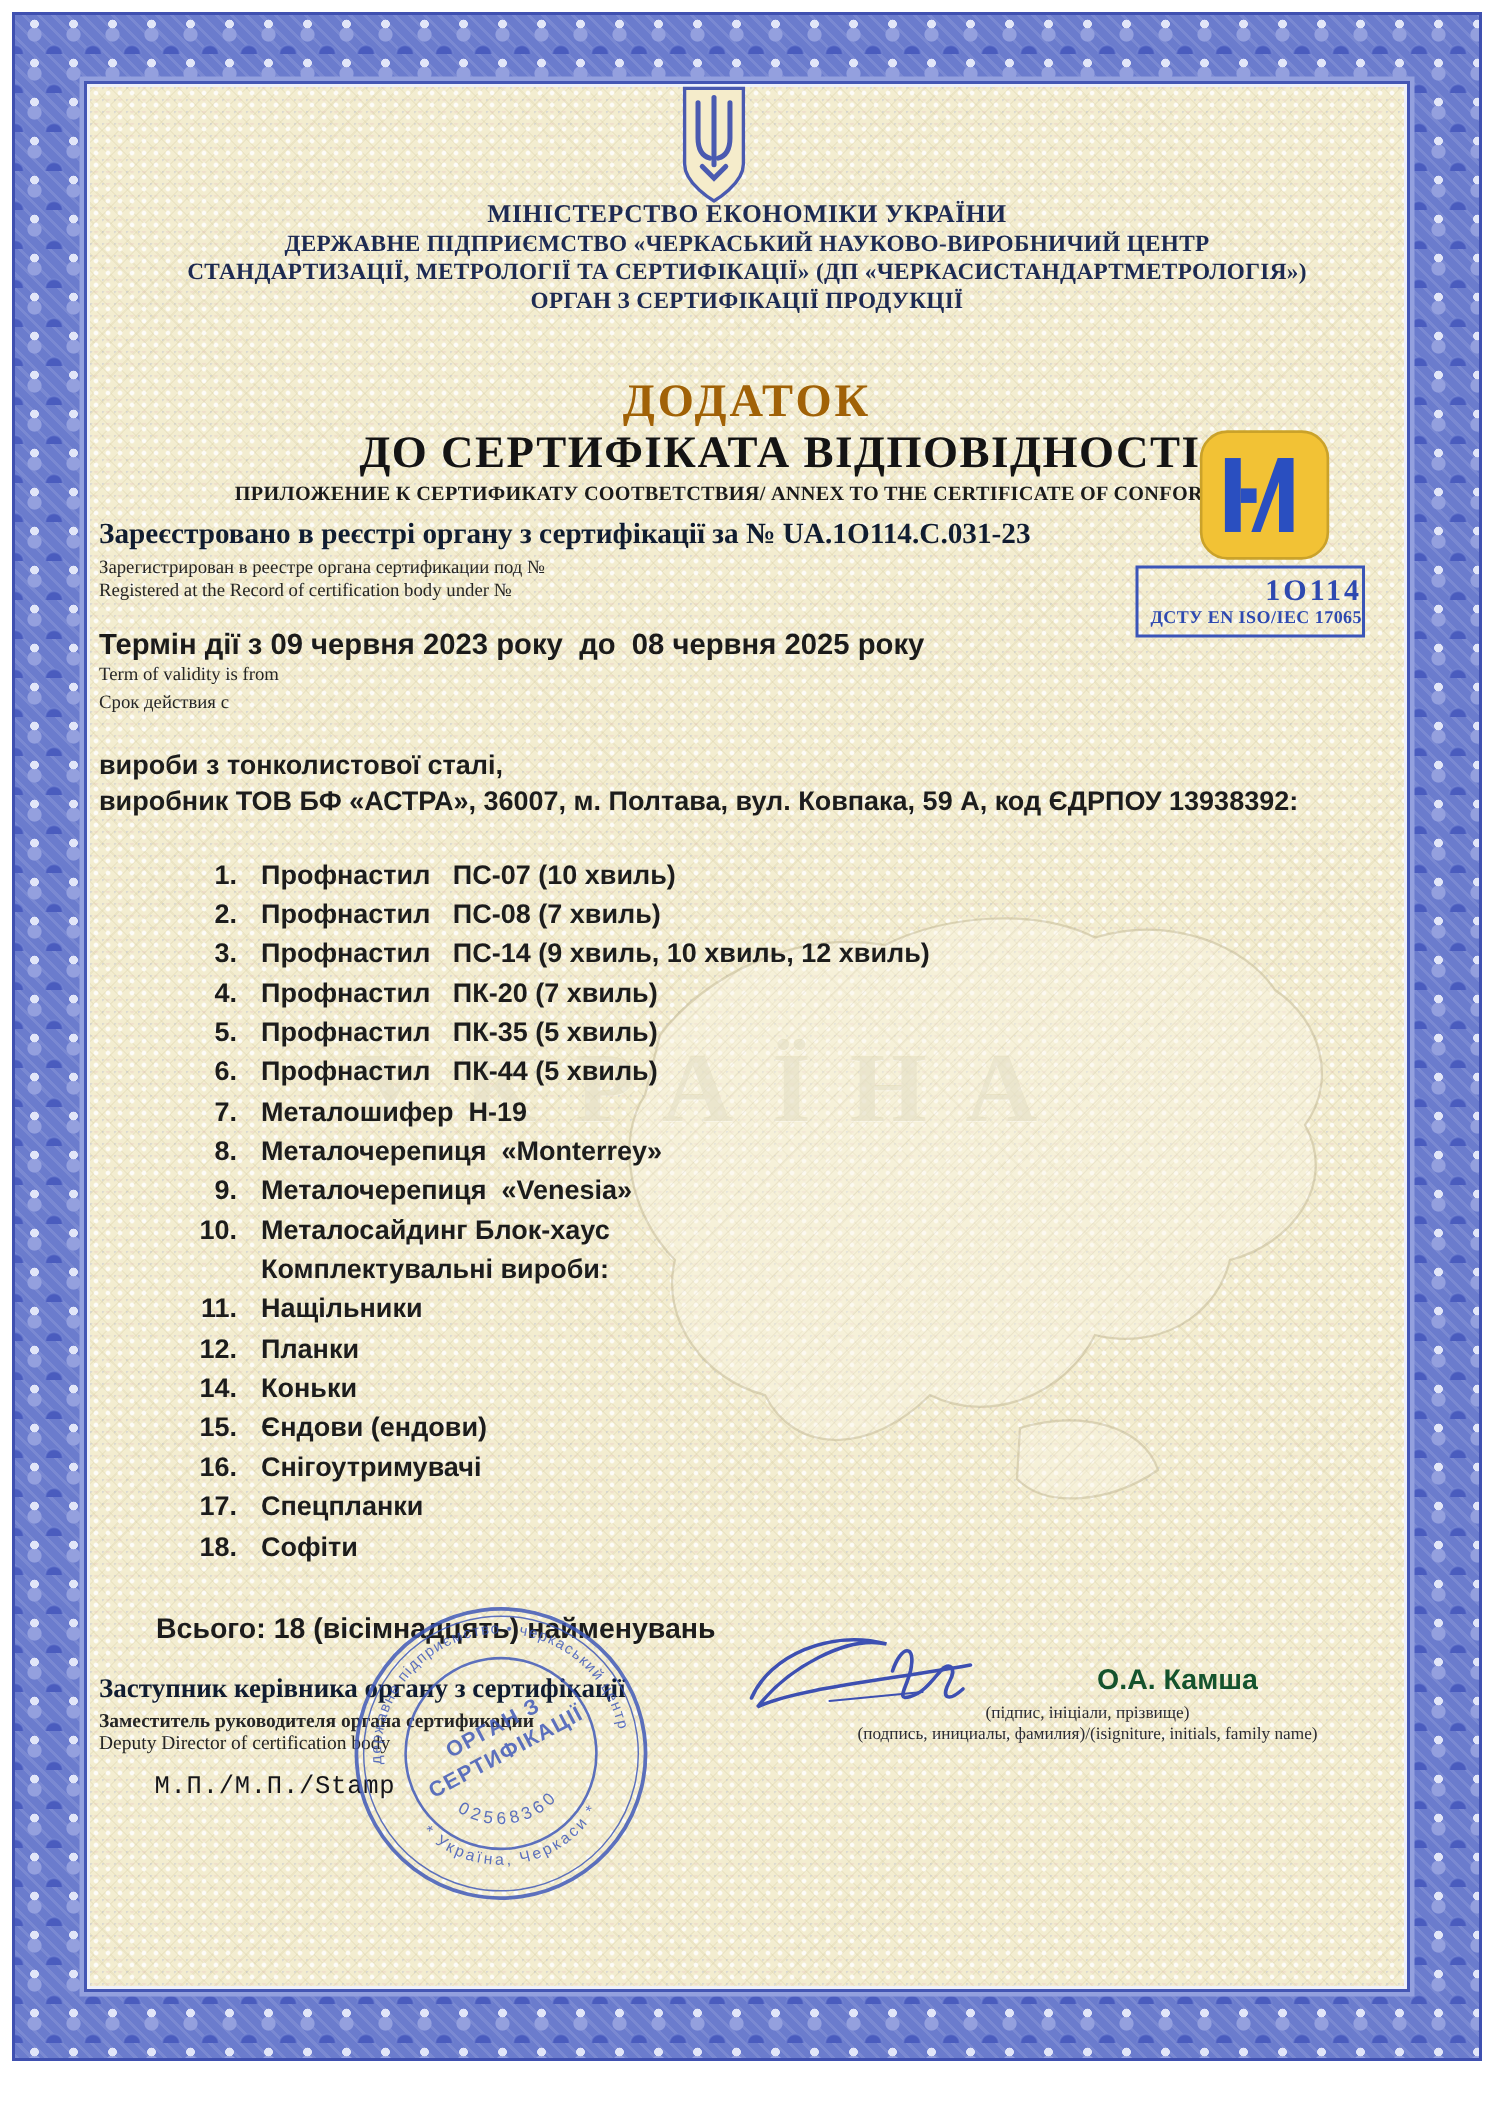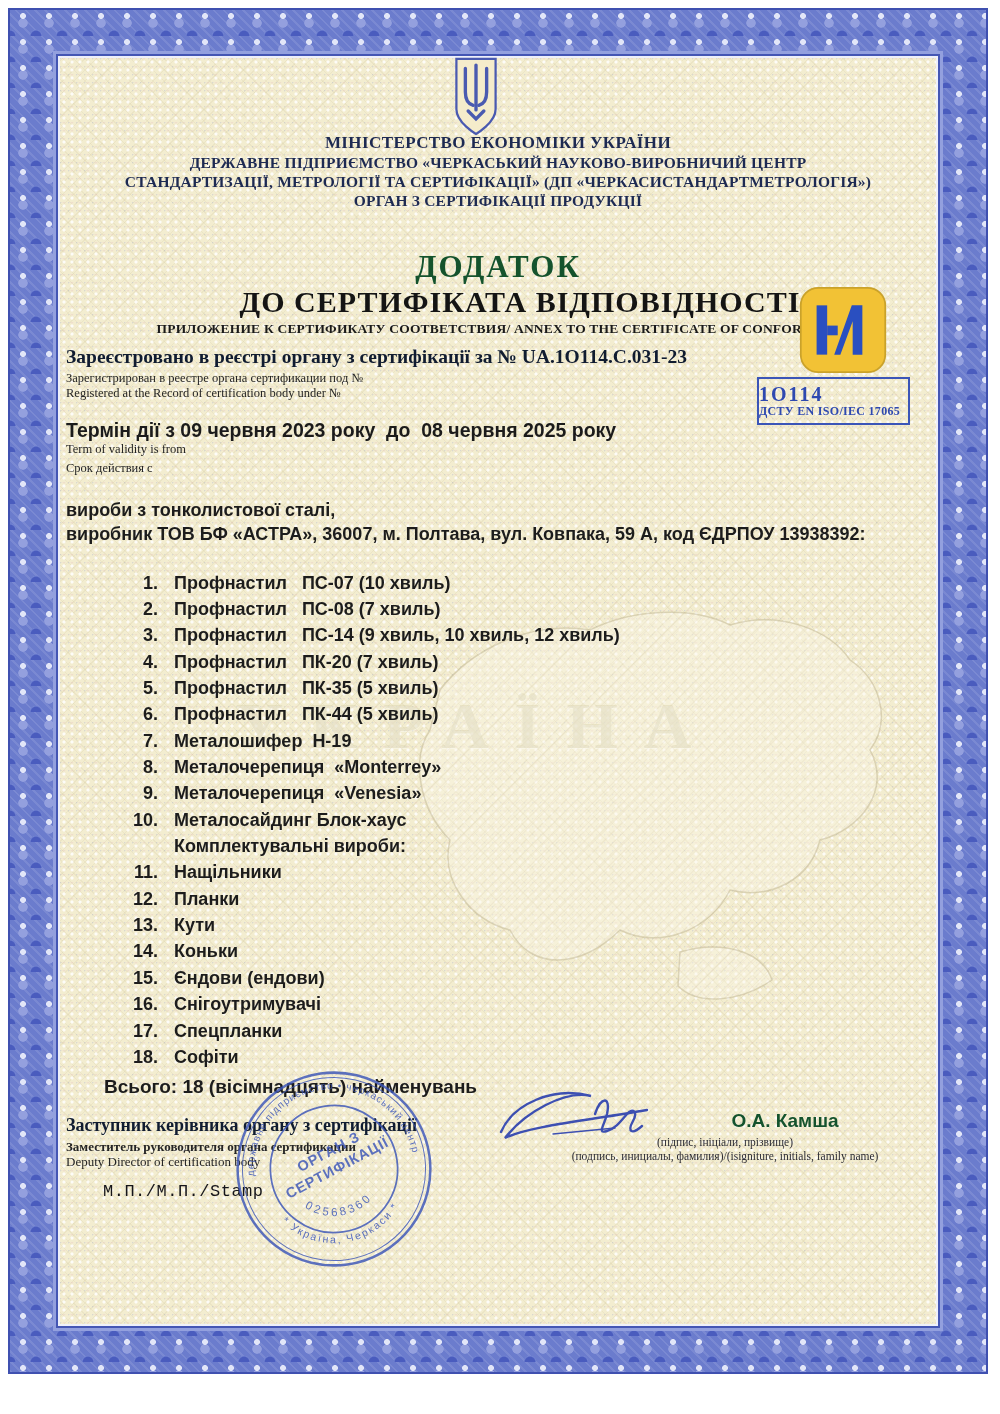--- a/index.html
+++ b/index.html
@@ -25,21 +25,21 @@
       radial-gradient(circle at 4px 0px, rgba(225,160,185,.18) 1px, rgba(0,0,0,0) 1.9px),
       repeating-linear-gradient(45deg,  rgba(210,200,158,.22) 0 1px, rgba(0,0,0,0) 1px 8px),
       repeating-linear-gradient(-45deg, rgba(210,200,158,.22) 0 1px, rgba(0,0,0,0) 1px 8px);
     background-size:8px 8px,8px 8px,8px 8px,auto,auto;
     box-shadow:0 0 0 2px #eef0fa, 0 0 0 4px #4456b4, 0 0 0 7px #93a0de;}
   .abs{position:absolute;}
   .center{left:60px;right:64px;text-align:center;}
   
   .hline1{font-weight:bold;font-size:17px;color:#1d2a52;letter-spacing:.4px;}
   .hline{font-weight:bold;font-size:15.5px;color:#1d2a52;letter-spacing:.2px;line-height:19px;}
-  .title1{font-weight:bold;font-size:31px;color:#14532d;letter-spacing:2px;}
+  .title1{font-weight:bold;font-size:31px;color:#a16207;letter-spacing:2px;}
   .title2{font-weight:bold;font-size:30px;color:#141414;letter-spacing:1px;margin-left:44px;}
   .subtitle{font-weight:bold;font-size:13.5px;color:#1a1a1a;letter-spacing:.2px;}
   
   .mainline-serif{font-weight:bold;font-size:19.5px;color:#101c30;}
   .mainline-sans{font-family:"Liberation Sans", sans-serif;font-weight:bold;font-size:19.5px;color:#1b1b1b;}
   .subline{font-size:12.5px;color:#252525;line-height:14.5px;}
   .intro{font-family:"Liberation Sans", sans-serif;font-weight:bold;font-size:18px;color:#1c1c1c;line-height:24px;}
   
   #items{position:absolute;left:130px;top:570px;width:560px;}
   .row{display:flex;height:26.35px;align-items:center;
@@ -48,21 +48,21 @@
   .row .txt{margin-left:16px;white-space:pre;}
   .total{font-family:"Liberation Sans", sans-serif;font-weight:bold;font-size:19px;color:#1c1c1c;}
   
   .sig-title{font-weight:bold;font-size:18px;color:#101c30;}
   .sig-sub{font-size:13px;color:#252525;line-height:15px;}
   .mp{font-size:17px;color:#15151a;letter-spacing:.5px;font-family:Liberation Mono, monospace;}
   .name{font-family:"Liberation Sans", sans-serif;font-weight:bold;font-size:19px;color:#14532d;}
   .note{font-size:11.5px;color:#2c2c34;line-height:13.5px;}
   
   .accr-box{position:absolute;left:757px;top:377px;width:149px;height:44px;
-    border:2px solid #3b55b8;display:flex;flex-direction:column;align-items:flex-start;justify-content:center;}
+    border:2px solid #3b55b8;display:flex;flex-direction:column;align-items:flex-end;justify-content:center;}
   .accr-code{color:#2e49b0;font-size:20px;letter-spacing:2px;line-height:20px;font-weight:bold;}
   .accr-std{color:#2e49b0;font-size:12px;font-weight:bold;line-height:14px;letter-spacing:.3px;}
   
   .wm-text{position:absolute;left:235px;top:688px;font-weight:bold;font-size:66px;letter-spacing:26px;
     color:rgba(213,204,166,.38);text-shadow:0 1px 0 rgba(255,255,255,.35);}
   .z1{z-index:1}.z2{z-index:2}.z3{z-index:3}.z5{z-index:5}
 </style>
 </head>
 <body>
 
@@ -183,24 +183,20 @@
         <span class="num"></span>
         <span class="txt">Комплектувальні вироби:</span>
       </div>
       <div class="row">
         <span class="num">11.</span>
         <span class="txt">Нащільники</span>
       </div>
       <div class="row">
         <span class="num">12.</span>
         <span class="txt">Планки</span>
-      </div>
-      <div class="row">
-        <span class="num">13.</span>
-        <span class="txt">Кути</span>
       </div>
       <div class="row">
         <span class="num">14.</span>
         <span class="txt">Коньки</span>
       </div>
       <div class="row">
         <span class="num">15.</span>
         <span class="txt">Єндови (ендови)</span>
       </div>
       <div class="row">

